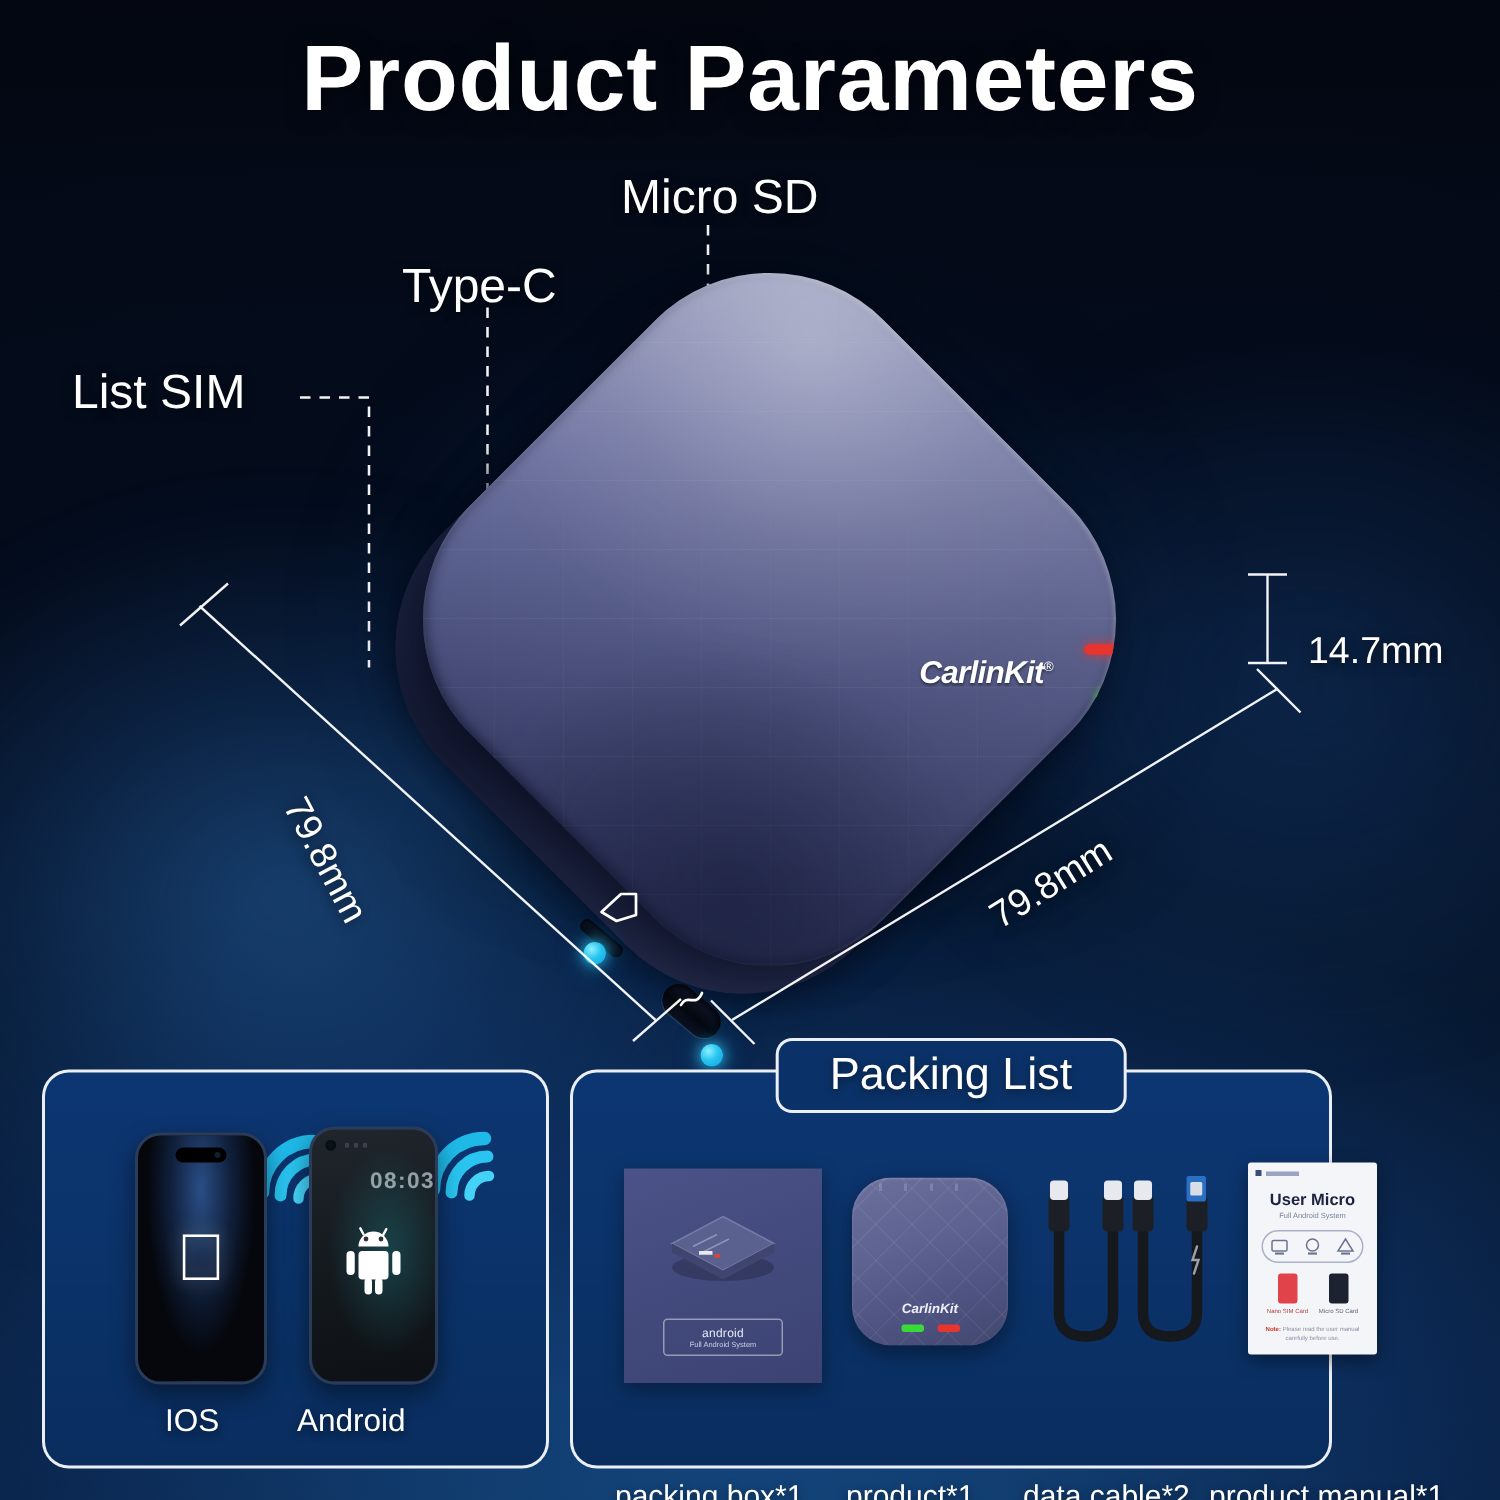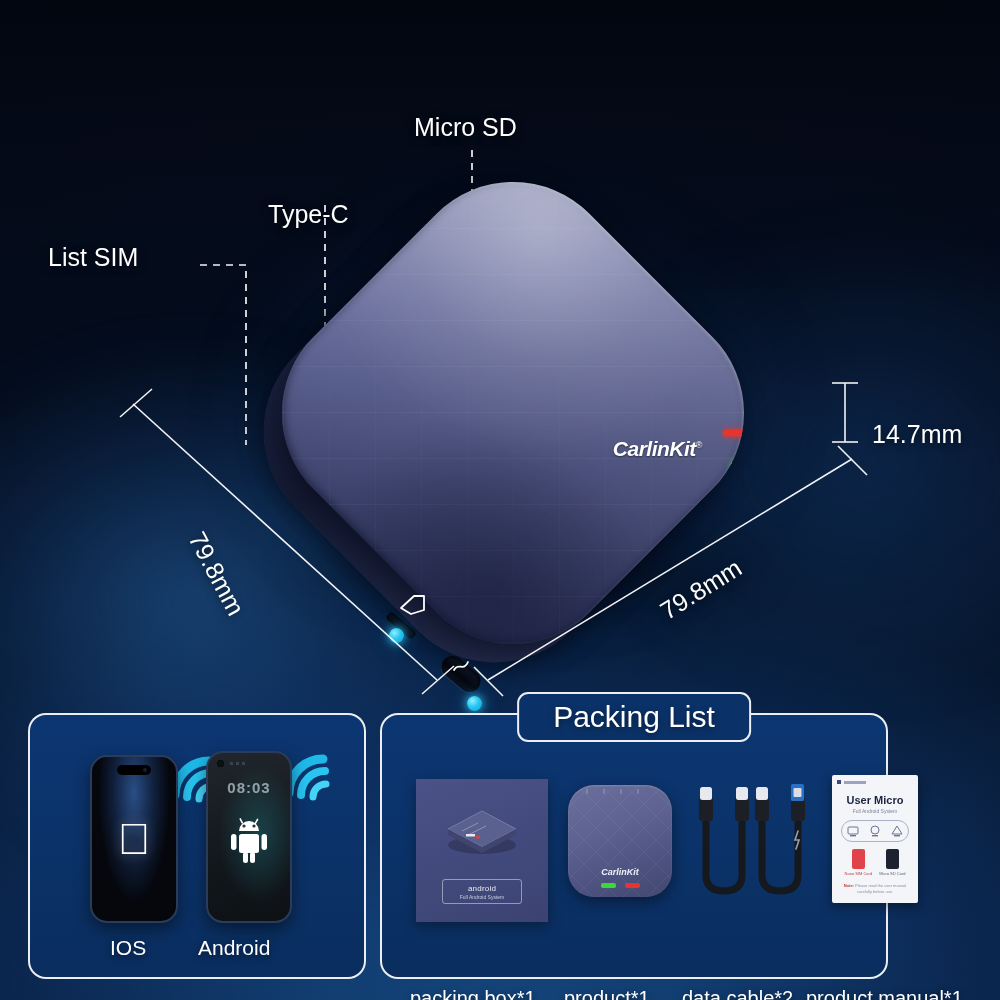--- a/index.html
+++ b/index.html
@@ -48,26 +48,26 @@
     position:absolute; left:0; right:0; top:17px;
     text-align:center;
     font-size:62px; font-weight:bold; color:#fff;
     letter-spacing:.5px;
     text-shadow:0 2px 14px rgba(0,0,0,.55);
   }
 
   
   .callout {
     position:absolute;
-    color:#fff; font-size:25px; font-weight:500;
+    color:#fff; font-size:32px; font-weight:500;
     white-space:nowrap;
     text-shadow:0 2px 8px rgba(0,0,0,.6);
   }
   #lbl-nanosim { left:48px;  top:243px; }
-  #lbl-typec   { left:268px; top:172px;margin-top:28px; }
+  #lbl-typec   { left:268px; top:172px; }
   #lbl-microsd { left:414px; top:113px; }
 
   
   #leaders { position:absolute; inset:0; pointer-events:none; }
 
   
   #device-wrap {
     position:absolute; left:150px; top:190px; width:720px; height:480px;
   }
   .dev-shadow {
@@ -210,21 +210,21 @@
     left:176px; top:12px; width:86px; height:172px;
     background:
       radial-gradient(ellipse at 62% 48%, rgba(30,120,130,.42) 0%, rgba(12,40,52,0) 56%),
       linear-gradient(170deg,#20262c 0%, #151a1f 48%, #0d1115 100%);
   }
   .a-cam { position:absolute; left:9px; top:7px; width:7px; height:7px; border-radius:50%;
            background:#0a1418; box-shadow:inset 0 0 2px #000; }
   .a-dots { position:absolute; left:22px; top:9px; width:18px; height:3px;
             background:repeating-linear-gradient(90deg,#39424a 0 3px, transparent 3px 6px); }
   .a-clock {
-    position:absolute; left:0; right:0; top:26px; text-align:center;
+    position:absolute; left:0; right:0; top:26px; text-align:right;
     color:rgba(220,235,240,.62); font-size:15px; font-weight:bold; letter-spacing:1px;
   }
   .droid {
     position:absolute; left:50%; top:52%; transform:translate(-50%,-50%);
   }
   .phone-label {
     position:absolute; color:#fff; font-size:21px; font-weight:500; white-space:nowrap;
     text-shadow:0 2px 6px rgba(0,0,0,.5);
   }
   #lbl-ios     { left:80px;  top:221px; }
@@ -326,20 +326,21 @@
 
 <div id="stage">
 
   <div class="bg-base"></div>
   <div class="bg-glow-c"></div>
   <div class="bg-glow-l"></div>
   <div class="bg-glow-r"></div>
   <div class="bg-top-dark"></div>
   <div class="bg-vig"></div>
 
+  <div class="title">Product Parameters</div>
 
   <div class="callout" id="lbl-nanosim">List SIM</div>
   <div class="callout" id="lbl-typec">Type-C</div>
   <div class="callout" id="lbl-microsd">Micro SD</div>
 
   <svg id="leaders" width="1000" height="1000">
     <g stroke="#ffffff" stroke-width="1.7" fill="none" stroke-dasharray="7 6" opacity=".95">
 
       <path d="M200,265 L246,265 L246,445"></path>
 

